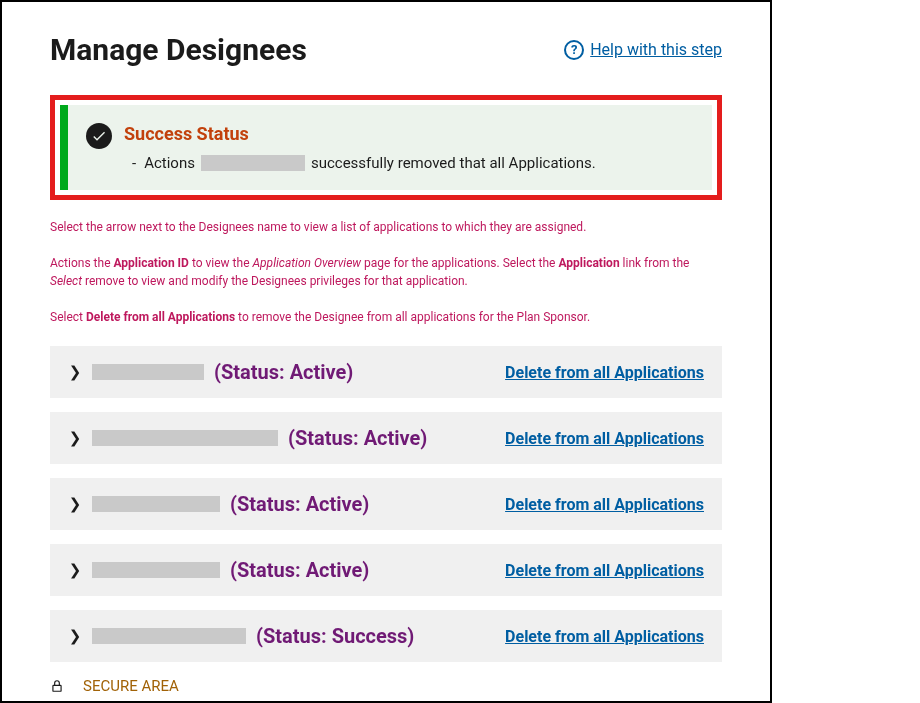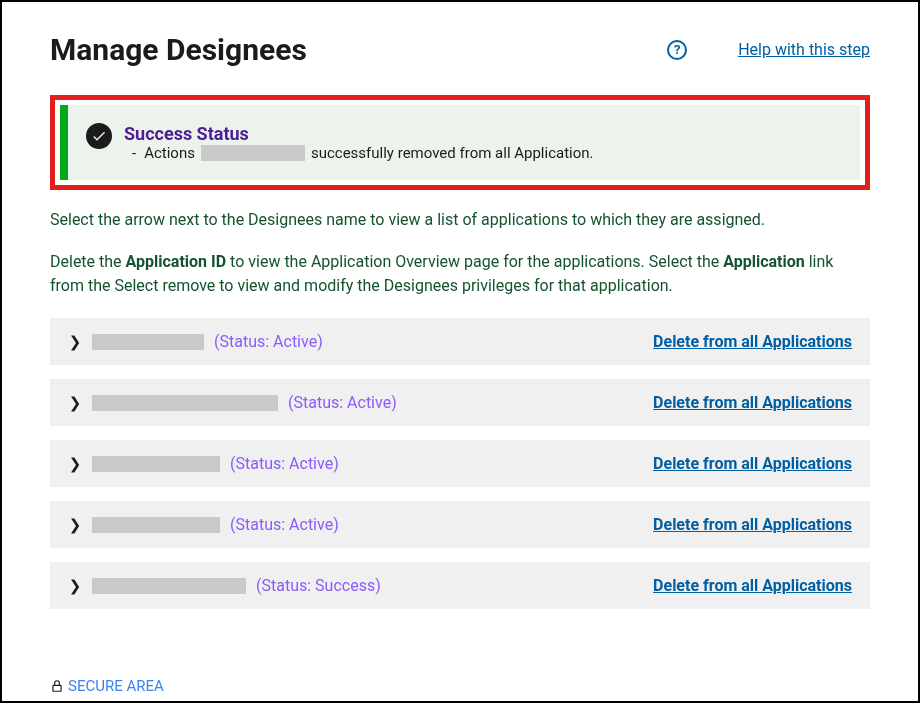--- a/index.html
+++ b/index.html
@@ -6,21 +6,21 @@
       margin: 0;
       padding: 0;
       box-sizing: border-box;
     }
     body {
       font-family: -apple-system, BlinkMacSystemFont, "Segoe UI", Roboto, "Helvetica Neue", Arial, sans-serif;
       color: #1b1b1b;
       background: #fff;
     }
     .container {
-      width: 920px;
+      width: 772px;
       height: 703px;
       border: 2px solid #000;
       padding: 30px 48px 8px 48px;
       position: relative;
     }
     .header-row {
       display: flex;
       justify-content: space-between;
       align-items: center;
       margin-bottom: 28px;
@@ -33,21 +33,20 @@
     .help-link {
       display: flex;
       align-items: center;
       gap: 6px;
       color: #005ea2;
       font-size: 16px;
       cursor: pointer;
     }
     .help-link .help-text {
       text-decoration: underline;
-      margin-left: 45px;
     }
     .help-icon {
       width: 20px;
       height: 20px;
       border: 2px solid #005ea2;
       border-radius: 50%;
       display: flex;
       align-items: center;
       justify-content: center;
       font-size: 13px;
@@ -81,49 +80,50 @@
       width: 16px;
       height: 16px;
       fill: #ecf3ec;
     }
     .alert-content {
       flex: 1;
     }
     .alert-title {
       font-size: 18px;
       font-weight: 700;
-      color: #4c1d95;
-      margin-bottom: 0;
+      color: #c2410c;
+      margin-bottom: 10px;
     }
     .alert-body {
       font-size: 15px;
       color: #1b1b1b;
       display: flex;
       align-items: center;
       gap: 6px;
       padding-left: 8px;
     }
     .alert-body .dash {
       margin-right: 2px;
     }
     .redacted {
       background: #c9c9c9;
       display: inline-block;
       height: 16px;
     }
     .intro {
-      font-size: 16px;
-      color: #14532d;
+      font-size: 12px;
+      color: #be185d;
       margin-bottom: 18px;
       line-height: 1.5;
     }
     .intro .bold {
       font-weight: 700;
     }
     .intro .italic {
+      font-style: italic;
       text-align: right;
     }
     .designee-list {
       margin-top: 20px;
     }
     .designee-row {
       background: #f0f0f0;
       padding: 14px 18px;
       margin-bottom: 14px;
       display: flex;
@@ -141,40 +141,40 @@
       cursor: pointer;
       width: 14px;
       text-align: center;
     }
     .designee-name-redacted {
       background: #c9c9c9;
       height: 16px;
       display: inline-block;
     }
     .designee-status {
-      font-size: 16px;
-      font-weight: 400;
-      color: #8b5cf6;
+      font-size: 20px;
+      font-weight: 700;
+      color: #701a75;
     }
     .delete-link {
       color: #005ea2;
       font-size: 16px;
       font-weight: 700;
       text-decoration: underline;
       cursor: pointer;
     }
     .footer {
       position: absolute;
       bottom: 6px;
       left: 48px;
       display: flex;
       align-items: center;
-      gap: 4px;
+      gap: 19px;
       font-size: 15px;
-      color: #3b82f6;
+      color: #a16207;
     }
     .lock-icon {
       display: inline-flex;
       align-items: center;
     }
   </style>
 </head>
 <body>
 
 <div class="container">
@@ -193,32 +193,35 @@
         <svg viewBox="0 0 24 24">
             <path d="M9 16.17l-4.17-4.17L3.4 13.4 9 19l12-12-1.4-1.4z"></path>
           </svg>
       </div>
       <div class="alert-content">
         <div class="alert-title">Success Status</div>
         <div class="alert-body">
           <span class="dash">-</span>
           <span>Actions</span>
           <span class="redacted" style="width:104px"></span>
-          <span>successfully removed from all Application.</span>
+          <span>successfully removed that all Applications.</span>
         </div>
       </div>
     </div>
   </div>
 
   <p class="intro">Select the arrow next to the Designees name to view a list of applications to which they are assigned.</p>
 
   <p class="intro">
-    <span>Delete the </span><span class="bold">Application ID</span><span> to view the </span><span class="italic">Application Overview</span><span> page for the applications. Select the </span><span class="bold">Application</span><span> link from the </span><span class="italic">Select</span><span> remove to view and modify the Designees privileges for that application.</span>
+    <span>Actions the </span><span class="bold">Application ID</span><span> to view the </span><span class="italic">Application Overview</span><span> page for the applications. Select the </span><span class="bold">Application</span><span> link from the </span><span class="italic">Select</span><span> remove to view and modify the Designees privileges for that application.</span>
   </p>
 
+  <p class="intro">
+    <span>Select </span><span class="bold">Delete from all Applications</span><span> to remove the Designee from all applications for the Plan Sponsor.</span>
+  </p>
 
   <div class="designee-list">
 
     <div class="designee-row">
       <div class="designee-left">
         <span class="chevron">❯</span>
         <span class="designee-name-redacted" style="width:112px"></span>
         <span class="designee-status">(Status: Active)</span>
       </div>
       <a class="delete-link">Delete from all Applications</a>

